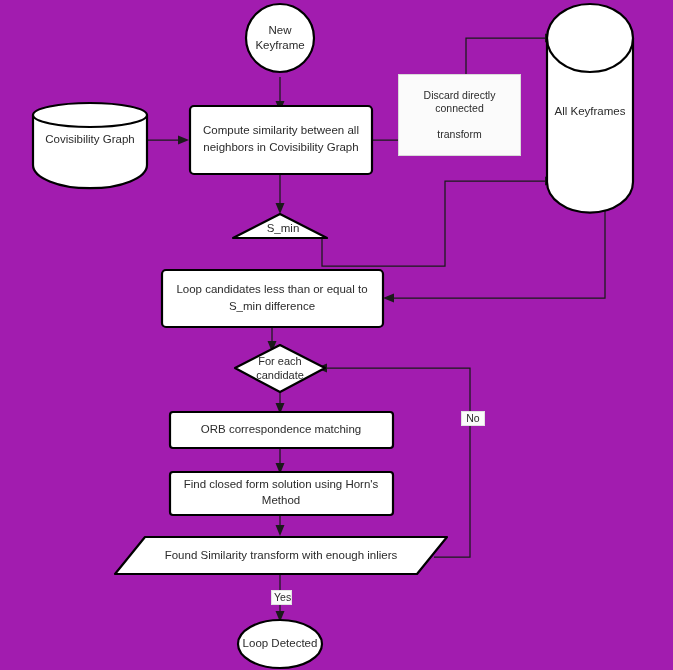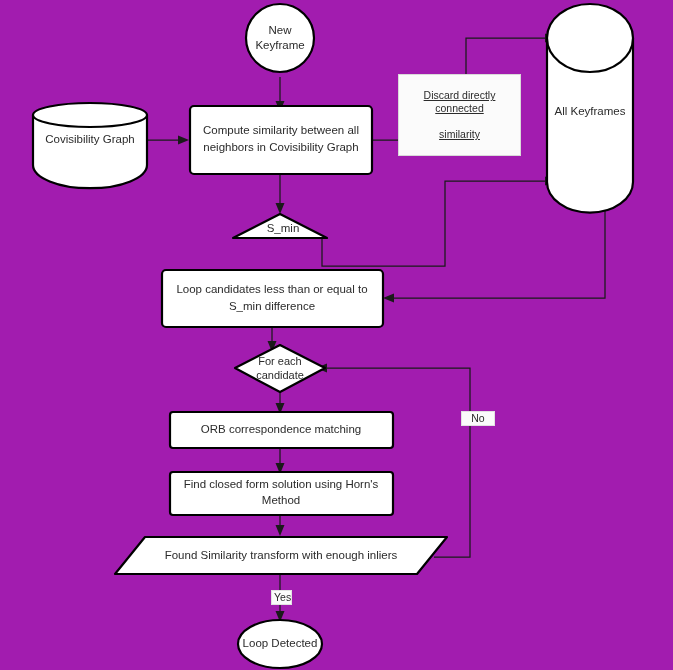--- a/index.html
+++ b/index.html
@@ -197,22 +197,22 @@
       <text class="node-text" x="281" y="556">Found Similarity transform with enough inliers</text>
     </g>
 
     <g>
       <ellipse class="shape-stroke" cx="280" cy="644" rx="42" ry="24"></ellipse>
       <text class="node-text" x="280" y="644">Loop Detected</text>
     </g>
 
   </svg>
 
-  <div class="edge-label" style="left:398px; top:74px; width:123px;text-decoration:underline;">
+  <div class="edge-label" style="left:398px; top:74px; width:123px;">
     <div>Discard directly connected</div>
-    <div>similarity</div>
+    <div>transform</div>
   </div>
 
-  <div class="edge-label plain" style="left:461px; top:411px; width:34px;">No</div>
+  <div class="edge-label plain" style="left:461px; top:411px; width:24px;">No</div>
 
   <div class="edge-label plain" style="left:271px; top:590px; width:21px;text-align:right;">Yes</div>
 
 </div>
 
 </body></html>

